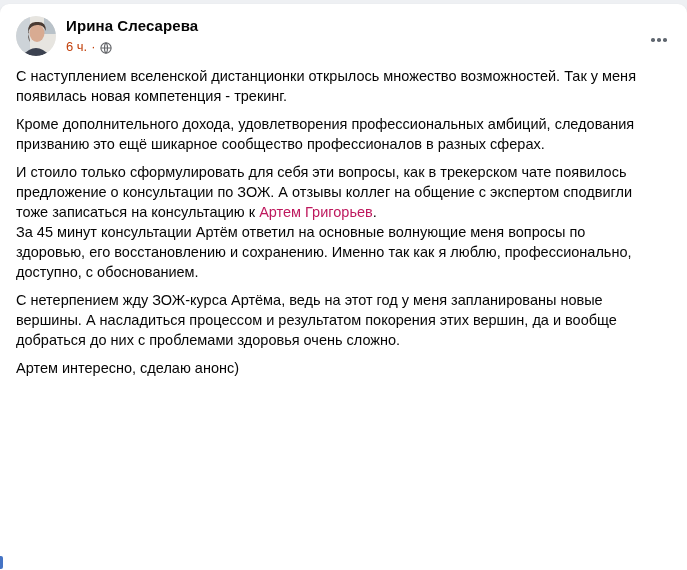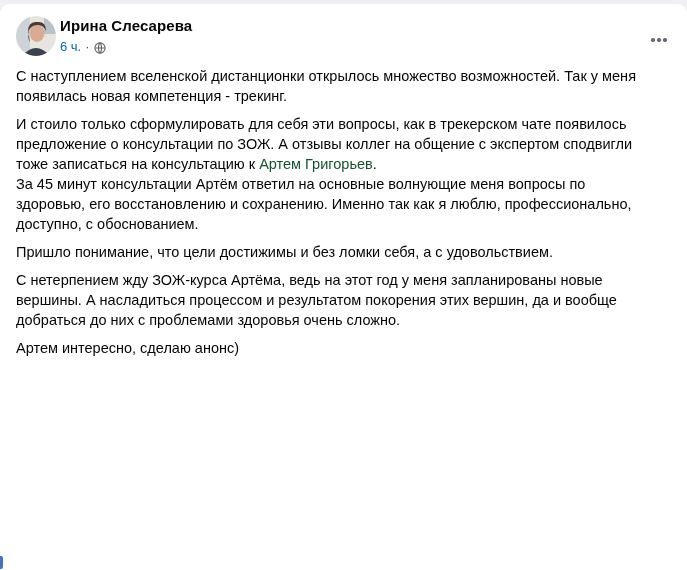--- a/index.html
+++ b/index.html
@@ -36,37 +36,37 @@
   .avatar {
     width: 40px;
     height: 40px;
     border-radius: 50%;
     overflow: hidden;
     flex: 0 0 40px;
     cursor: pointer;
     box-shadow: inset 0 0 0 1px rgba(0,0,0,0.08);
   }
   .header-meta {
-    margin-left: 4px;
+    margin-left: 10px;
     flex: 1 1 auto;
     min-width: 0;
   }
   .author-name {
     font-size: 15px;
     font-weight: 700;
     color: #050505;
     line-height: 20px;
     letter-spacing: 0.1px;
     cursor: pointer;
   }
   .sub-row {
     display: flex;
     align-items: center;
     margin-top: 2px;
-    color: #0369a1;
+    color: #c2410c;
     font-size: 13px;
     line-height: 17px;
   }
   .sub-row .sep {
     margin: 0 4px;
   }
   .globe {
     width: 12px;
     height: 12px;
     display: inline-block;
@@ -97,21 +97,21 @@
     padding: 8px 33px 0 16px;
     color: #050505;
     font-size: 14.5px;
     line-height: 20px;
   }
   .para {
     margin: 0 0 8px 0;
     white-space: pre-line;
   }
   .mention {
-    color: #14532d;
+    color: #be185d;
     text-decoration: none;
     cursor: pointer;
   }
   .edge-artifact {
     position: absolute;
     left: 0;
     bottom: 1px;
     width: 3px;
     height: 13px;
     background: #4473c4;
@@ -162,27 +162,28 @@
           <span class="dot"></span>
             <span class="dot"></span>
             <span class="dot"></span>
         </span>
       </button>
     </div>
 
     <div class="post-body">
       <p class="para">С наступлением вселенской дистанционки открылось множество возможностей. Так у меня
 появилась новая компетенция - трекинг.</p>
+      <p class="para">Кроме дополнительного дохода, удовлетворения профессиональных амбиций, следования
+призванию это ещё шикарное сообщество профессионалов в разных сферах.</p>
       <p class="para"><span>И стоило только сформулировать для себя эти вопросы, как в трекерском чате появилось
 предложение о консультации по ЗОЖ. А отзывы коллег на общение с экспертом сподвигли
 тоже записаться на консультацию к </span><a class="mention" href="#">Артем Григорьев</a><span>.
 За 45 минут консультации Артём ответил на основные волнующие меня вопросы по
 здоровью, его восстановлению и сохранению. Именно так как я люблю, профессионально,
 доступно, с обоснованием.</span></p>
-      <p class="para">Пришло понимание, что цели достижимы и без ломки себя, а с удовольствием.</p>
       <p class="para">С нетерпением жду ЗОЖ-курса Артёма, ведь на этот год у меня запланированы новые
 вершины. А насладиться процессом и результатом покорения этих вершин, да и вообще
 добраться до них с проблемами здоровья очень сложно.</p>
       <p class="para">Артем интересно, сделаю анонс)</p>
     </div>
 
   </div>
   <div class="edge-artifact"></div>
 </div>
 

